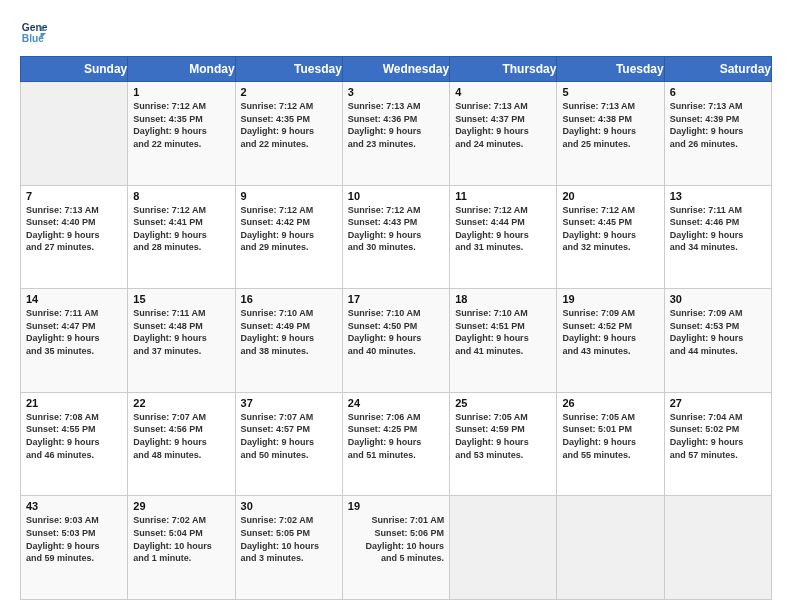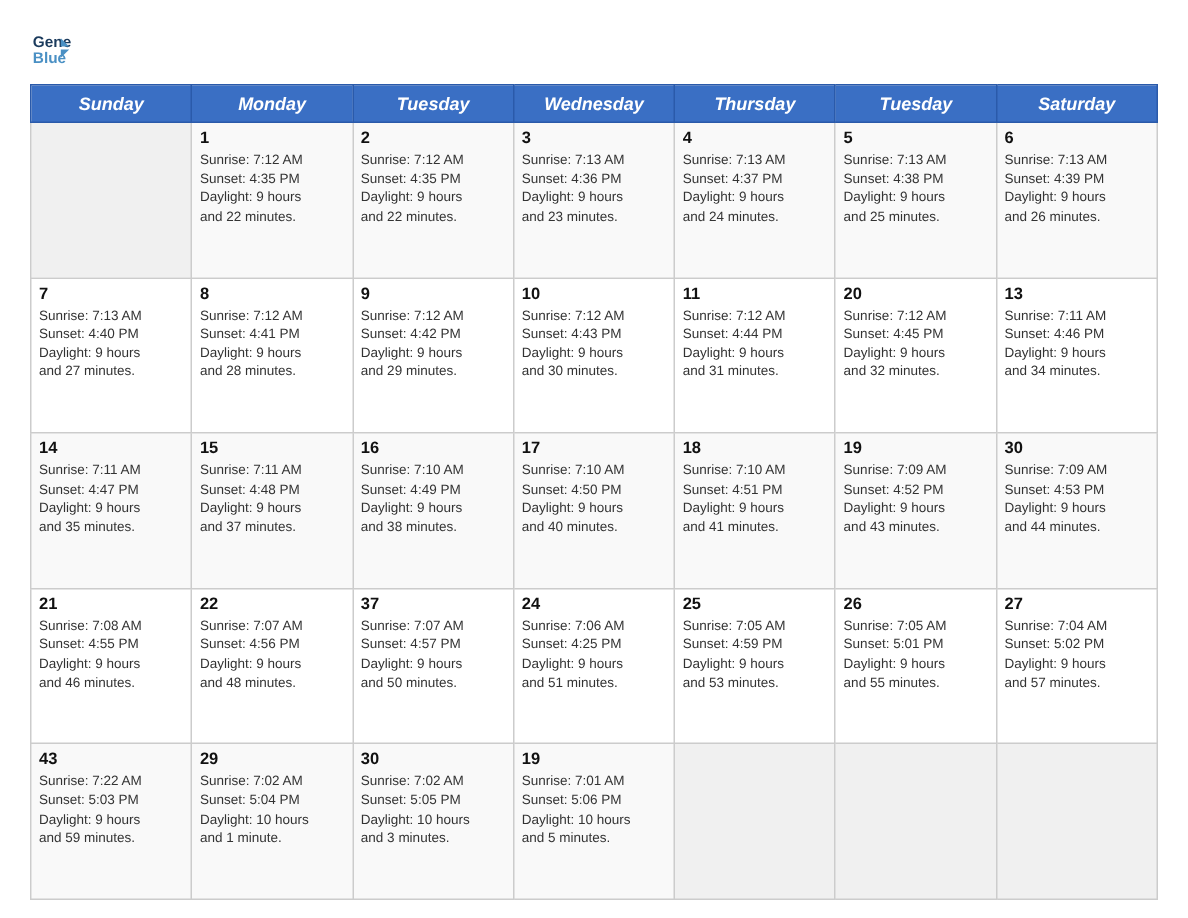--- a/index.html
+++ b/index.html
@@ -49,24 +49,23 @@
     .calendar-table {
       width: 100%;
       border-collapse: collapse;
       flex: 1;
     }
     .calendar-table thead th {
       background: #3a6fc4;
       color: #fff;
       font-size: 12px;
       font-weight: bold;
-      padding: 5px 18px;
-      text-align: center;
+      padding: 5px 0;
+      text-align: right;
       border: 1px solid #2a5aaa;
-      font-style: italic;
     }
     .calendar-table tbody td {
       border: 1px solid #ccc;
       vertical-align: top;
       padding: 4px 5px;
       width: 14.28%;
       font-size: 9.5px;
       color: #333;
       background: #fff;
       min-height: 80px;
@@ -78,20 +77,21 @@
     .day-number {
       font-weight: bold;
       font-size: 11px;
       margin-bottom: 2px;
       color: #111;
     }
     .day-info {
       font-size: 9px;
       color: #333;
       line-height: 1.4;
+      font-weight: bold;
     }
     .empty-cell {
       background: #f0f0f0 !important;
     }
   </style>
 </head>
 <body>
 
 <div class="page">
   <div class="header">
@@ -320,42 +320,42 @@
             <div class="day-number">27</div>
             <div class="day-info" style="white-space: pre-line;">Sunrise: 7:04 AM
 Sunset: 5:02 PM
 Daylight: 9 hours
 and 57 minutes.</div>
           </td>
         </tr>
         <tr>
           <td>
             <div class="day-number">43</div>
-            <div class="day-info" style="white-space: pre-line;">Sunrise: 7:22 AM
+            <div class="day-info" style="white-space: pre-line;">Sunrise: 9:03 AM
 Sunset: 5:03 PM
 Daylight: 9 hours
 and 59 minutes.</div>
           </td>
           <td>
             <div class="day-number">29</div>
             <div class="day-info" style="white-space: pre-line;">Sunrise: 7:02 AM
 Sunset: 5:04 PM
 Daylight: 10 hours
 and 1 minute.</div>
           </td>
           <td>
             <div class="day-number">30</div>
             <div class="day-info" style="white-space: pre-line;">Sunrise: 7:02 AM
 Sunset: 5:05 PM
 Daylight: 10 hours
 and 3 minutes.</div>
           </td>
           <td>
             <div class="day-number">19</div>
-            <div class="day-info" style="white-space: pre-line;">Sunrise: 7:01 AM
+            <div class="day-info" style="white-space: pre-line; text-align: right;">Sunrise: 7:01 AM
 Sunset: 5:06 PM
 Daylight: 10 hours
 and 5 minutes.</div>
           </td>
           <td class="empty-cell"></td>
           <td class="empty-cell"></td>
           <td class="empty-cell"></td>
         </tr>
       </tbody>
   </table>

